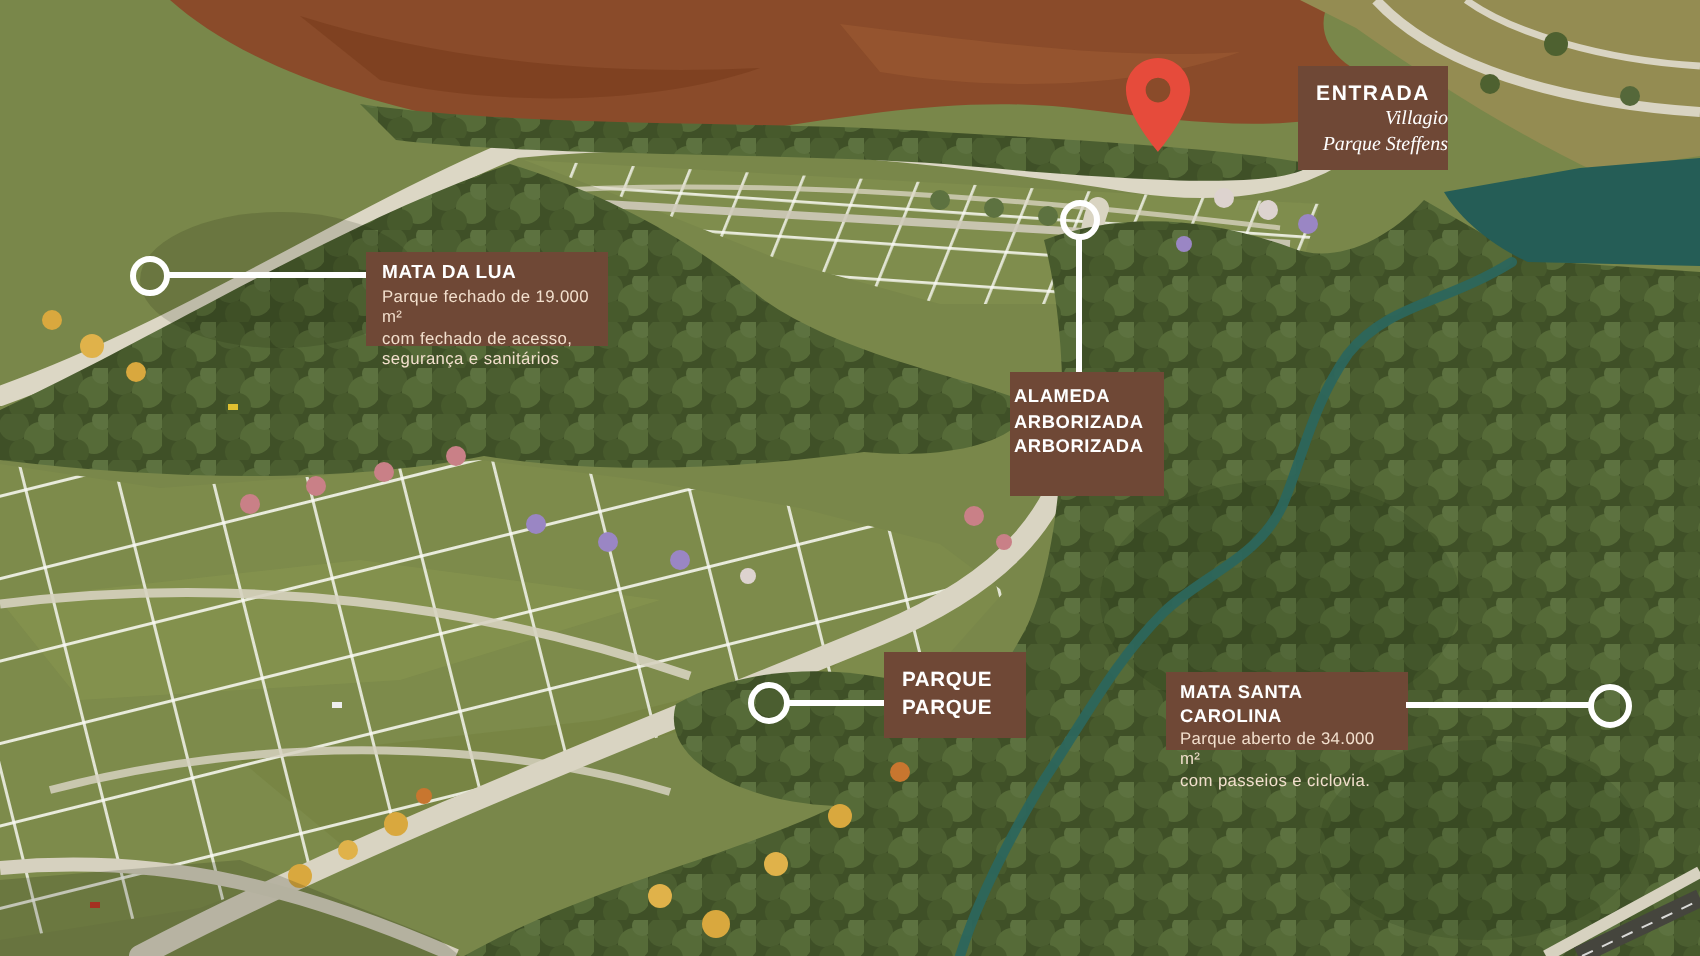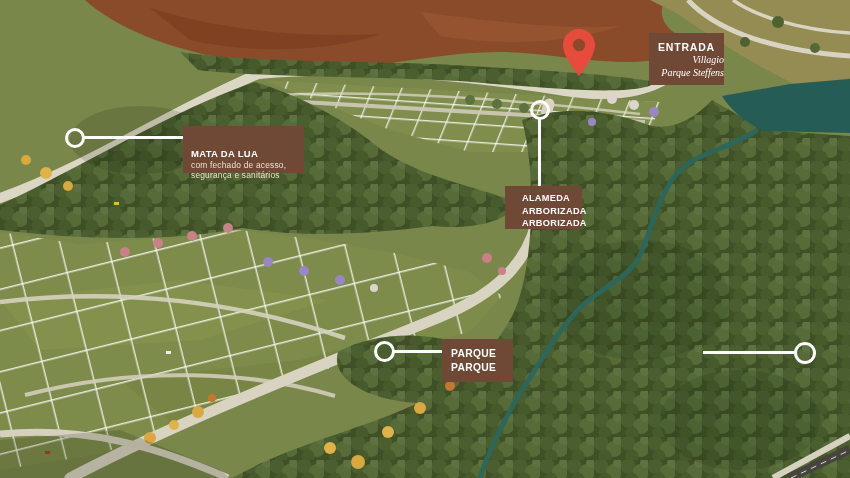--- a/index.html
+++ b/index.html
@@ -27,32 +27,32 @@
   .entrada{left:649px;top:33px;width:75px;height:52px;text-align:center;padding-top:8px;}
   .entrada .e-title{font-weight:700;font-size:10.5px;letter-spacing:.8px;line-height:12px;}
   .entrada .e-sub{font-family:"Liberation Serif",serif;font-style:italic;font-size:10px;line-height:11.5px;margin-top:1px;text-align:right;}
   .entrada .e-sub:first-of-type{margin-top:4px;}
 
   .pin{position:absolute;left:562px;top:29px;width:34px;height:47px;}
 
   
   .mdl-ring{left:65px;top:128px;width:20px;height:20px;}
   .mdl-line{left:83px;top:136px;width:100px;height:3px;}
-  .mdl-box{left:183px;top:126px;width:121px;height:47px;padding:22px 8px;}
+  .mdl-box{left:183px;top:126px;width:121px;height:47px;padding:5px 8px;}
 
   
   .al-ring{left:530px;top:100px;width:20px;height:20px;}
   .al-line{left:538px;top:119px;width:3px;height:67px;}
-  .al-box{left:505px;top:186px;width:77px;height:43px;padding:6px 0 0 17px;}
+  .al-box{left:505px;top:186px;width:77px;height:62px;padding:6px 0 0 2px;}
   .al-box .c-big{font-weight:700;font-size:9.2px;letter-spacing:.3px;line-height:12.6px;}
 
   
   .pa-ring{left:374px;top:341px;width:21px;height:21px;}
   .pa-line{left:394px;top:350px;width:48px;height:3px;}
-  .pa-box{left:442px;top:339px;width:71px;height:43px;padding:8px 0 0 9px;}
+  .pa-box{left:442px;top:326px;width:71px;height:43px;padding:8px 0 0 9px;}
   .pa-box .c-big{font-weight:700;font-size:10.3px;letter-spacing:.3px;line-height:13.5px;}
 
   
   .msc-box{left:583px;top:336px;width:121px;height:39px;padding:4px 7px;}
   .msc-box .c-title{font-size:9.2px;}
   .msc-line{left:703px;top:351px;width:92px;height:3px;}
   .msc-ring{left:794px;top:342px;width:22px;height:22px;}
 </style>
 </head>
 <body>
@@ -201,35 +201,41 @@
 
   <svg class="pin" viewBox="0 0 30 44">
     <path fill-rule="evenodd" fill="#e64b3b" d="M15,0 C6.7,0 0,6.7 0,15 C0,26.5 15,44 15,44 C15,44 30,26.5 30,15 C30,6.7 23.3,0 15,0 Z
              M15,9.2 a5.8,5.8 0 1,0 0.01,0 Z"></path>
   </svg>
 
   <div class="ring mdl-ring"></div>
   <div class="conn mdl-line"></div>
   <div class="cbox mdl-box">
     <div class="c-title">MATA DA LUA</div>
+    <div class="c-desc">Parque fechado de 19.000 m²</div>
     <div class="c-desc">com fechado de acesso,</div>
     <div class="c-desc">segurança e sanitários</div>
   </div>
 
   <div class="ring al-ring"></div>
   <div class="conn al-line"></div>
   <div class="cbox al-box">
     <div class="c-big">ALAMEDA</div>
     <div class="c-big">ARBORIZADA</div>
     <div class="c-big">ARBORIZADA</div>
   </div>
 
   <div class="ring pa-ring"></div>
   <div class="conn pa-line"></div>
   <div class="cbox pa-box">
     <div class="c-big">PARQUE</div>
     <div class="c-big">PARQUE</div>
   </div>
 
+  <div class="cbox msc-box">
+    <div class="c-title">MATA SANTA CAROLINA</div>
+    <div class="c-desc">Parque aberto de 34.000 m²</div>
+    <div class="c-desc">com passeios e ciclovia.</div>
+  </div>
   <div class="conn msc-line"></div>
   <div class="ring msc-ring"></div>
 
 </div>
 
 </body></html>

